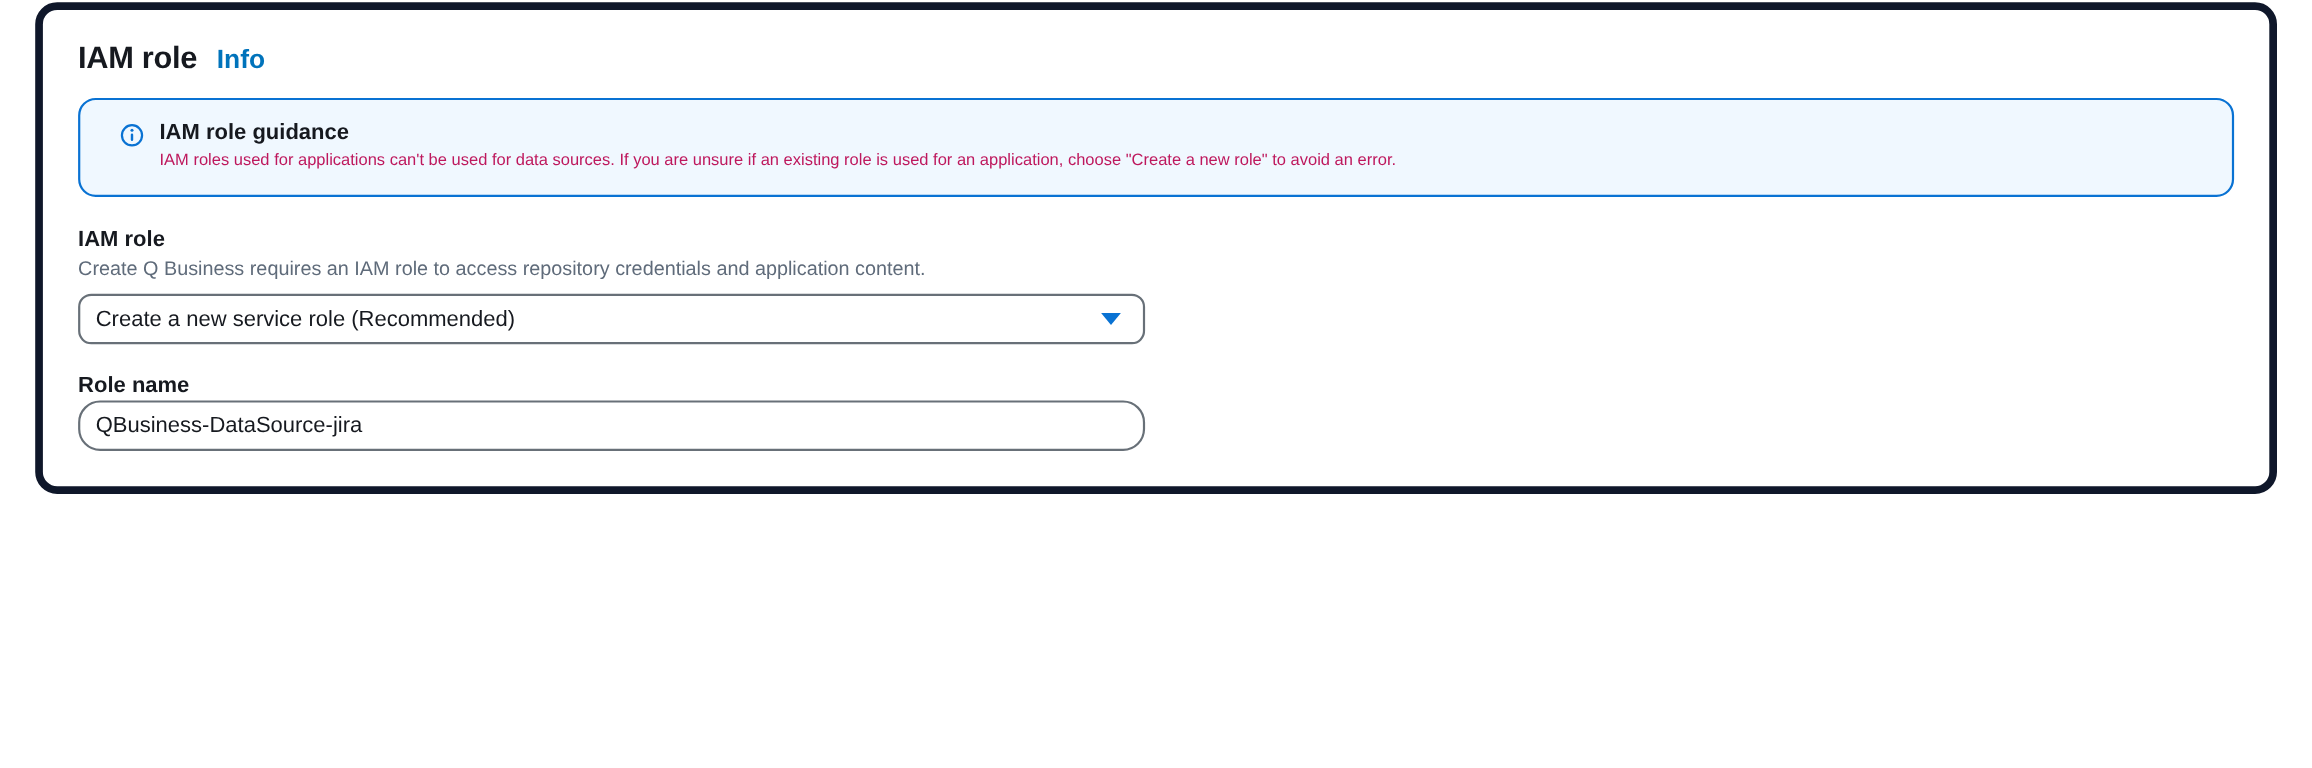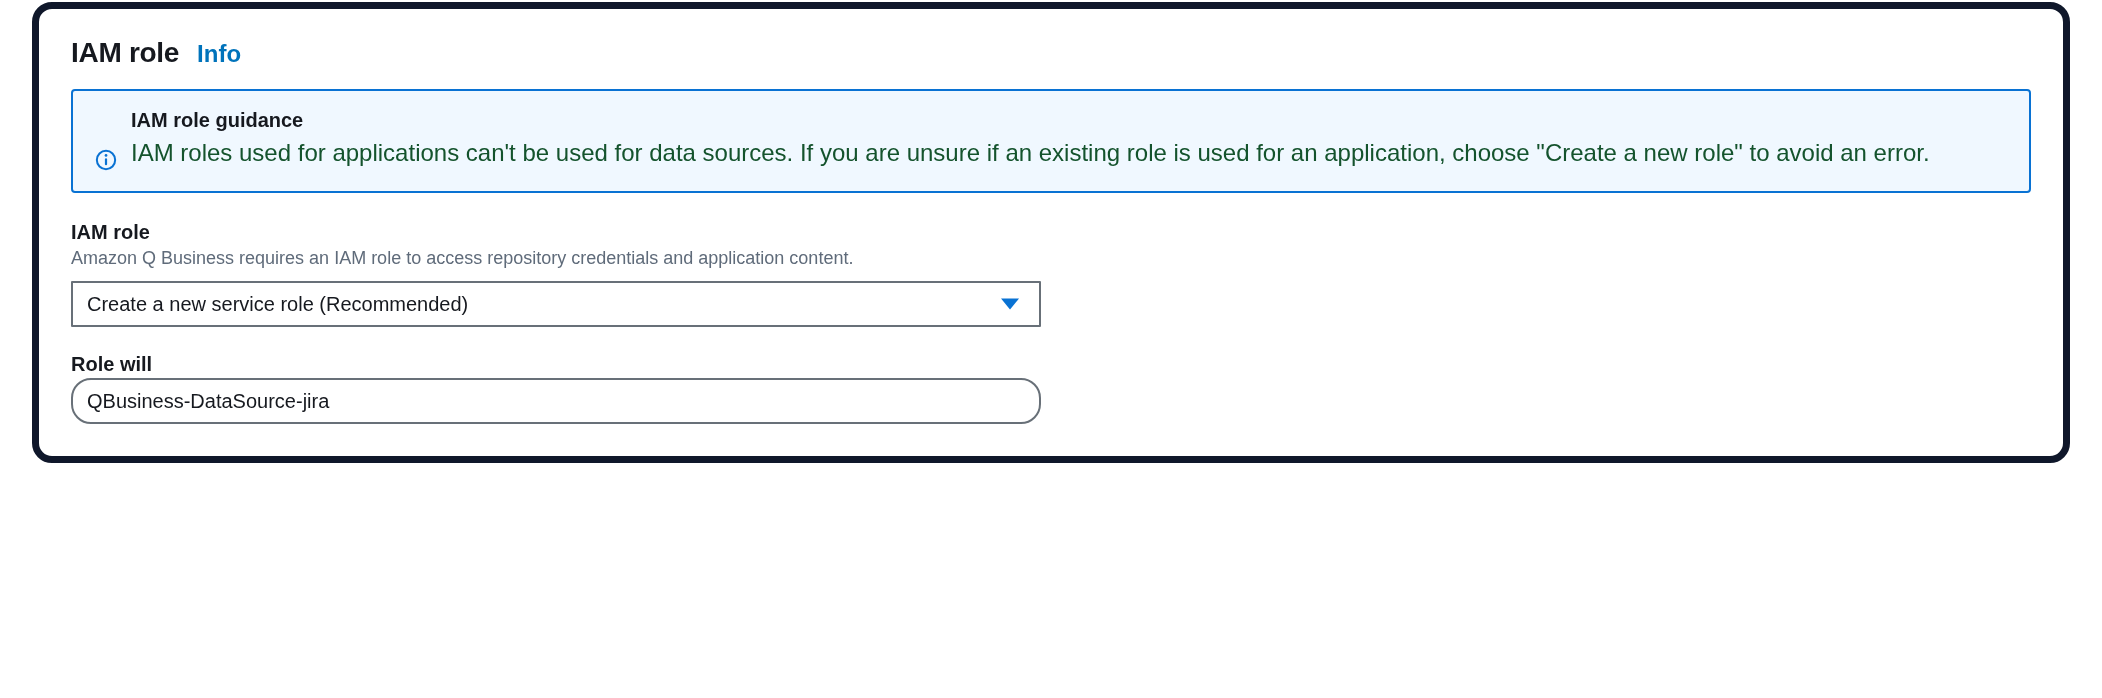--- a/index.html
+++ b/index.html
@@ -35,26 +35,26 @@
     }
     .info-link {
       font-size: 24px;
       font-weight: 700;
       color: #0073bb;
       text-decoration: none;
       cursor: pointer;
     }
     .alert {
       display: flex;
-      align-items: flex-end;
+      align-items: flex-start;
       gap: 14px;
       background: #f0f8ff;
       border: 2px solid #0972d3;
-      border-radius: 4px;
-      padding: 18px 22px 20px 22px;
+      border-radius: 16px;
+      padding: 18px 22px 20px 36px;
       margin-bottom: 28px;
     }
     .alert-icon {
       flex-shrink: 0;
       width: 22px;
       height: 22px;
       margin-top: 3px;
     }
     .alert-icon svg {
       width: 22px;
@@ -63,22 +63,22 @@
     .alert-content {
       flex: 1;
     }
     .alert-title {
       font-weight: 700;
       font-size: 20px;
       color: #16191f;
       margin-bottom: 2px;
     }
     .alert-body {
-      font-size: 24px;
-      color: #14532d;
+      font-size: 15px;
+      color: #be185d;
       line-height: 1.55;
     }
     .field {
       margin-bottom: 26px;
     }
     .field:last-child {
       margin-bottom: 0;
     }
     .field-label {
       font-weight: 700;
@@ -93,21 +93,21 @@
       line-height: 1.4;
     }
     .select-wrapper {
       position: relative;
       width: 970px;
       max-width: 100%;
     }
     .select {
       width: 100%;
       border: 2px solid #687078;
-      border-radius: 1px;
+      border-radius: 12px;
       padding: 8px 48px 8px 14px;
       font-size: 20px;
       color: #16191f;
       background: #ffffff;
       cursor: pointer;
       line-height: 1.3;
     }
     .select-caret {
       position: absolute;
       right: 22px;
@@ -152,25 +152,25 @@
       </svg>
     </span>
     <div class="alert-content">
       <div class="alert-title">IAM role guidance</div>
       <div class="alert-body">IAM roles used for applications can't be used for data sources. If you are unsure if an existing role is used for an application, choose "Create a new role" to avoid an error.</div>
     </div>
   </div>
 
   <div class="field">
     <div class="field-label">IAM role</div>
-    <div class="field-hint">Amazon Q Business requires an IAM role to access repository credentials and application content.</div>
+    <div class="field-hint">Create Q Business requires an IAM role to access repository credentials and application content.</div>
     <div class="select-wrapper">
       <div class="select">Create a new service role (Recommended)</div>
       <span class="select-caret"></span>
     </div>
   </div>
 
   <div class="field">
-    <div class="field-label">Role will</div>
+    <div class="field-label">Role name</div>
     <input type="text" class="text-input" value="QBusiness-DataSource-jira" style="">
   </div>
 
 </div>
 
 </body></html>

